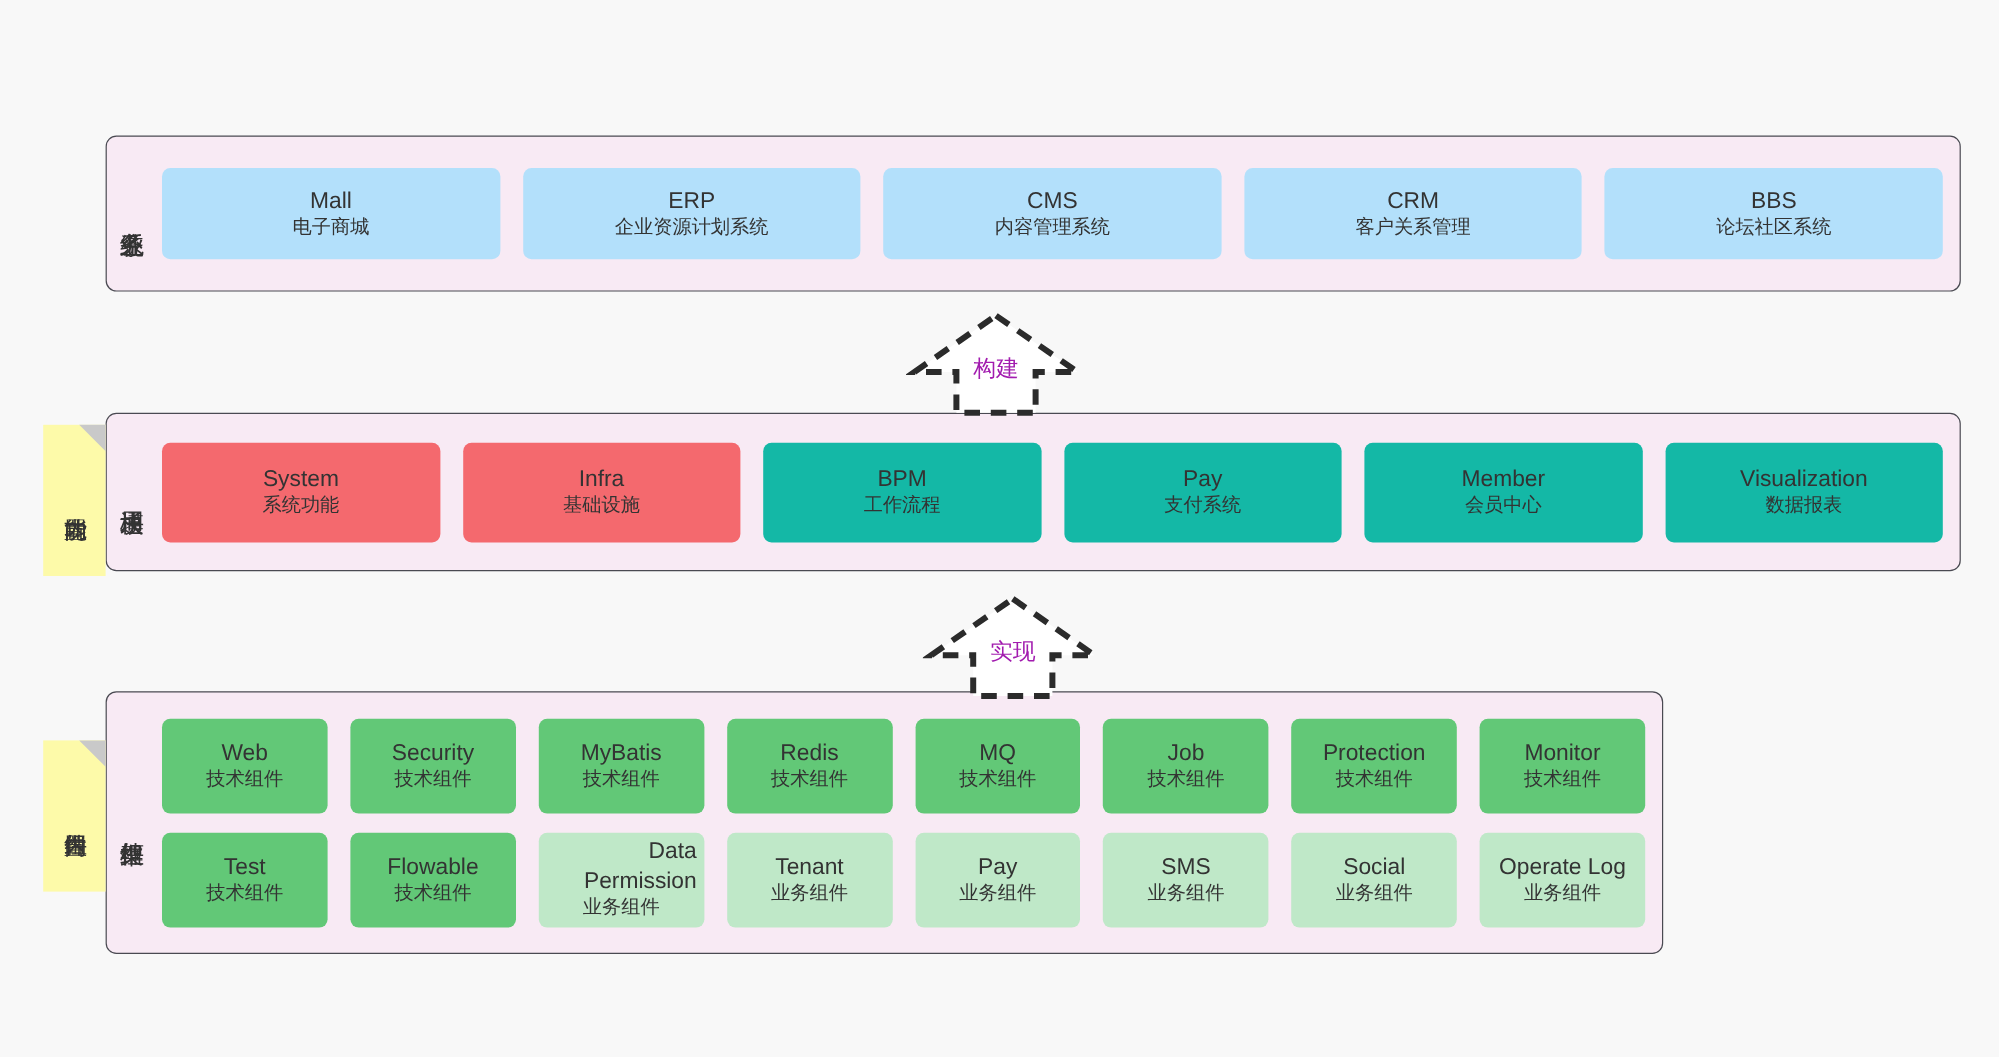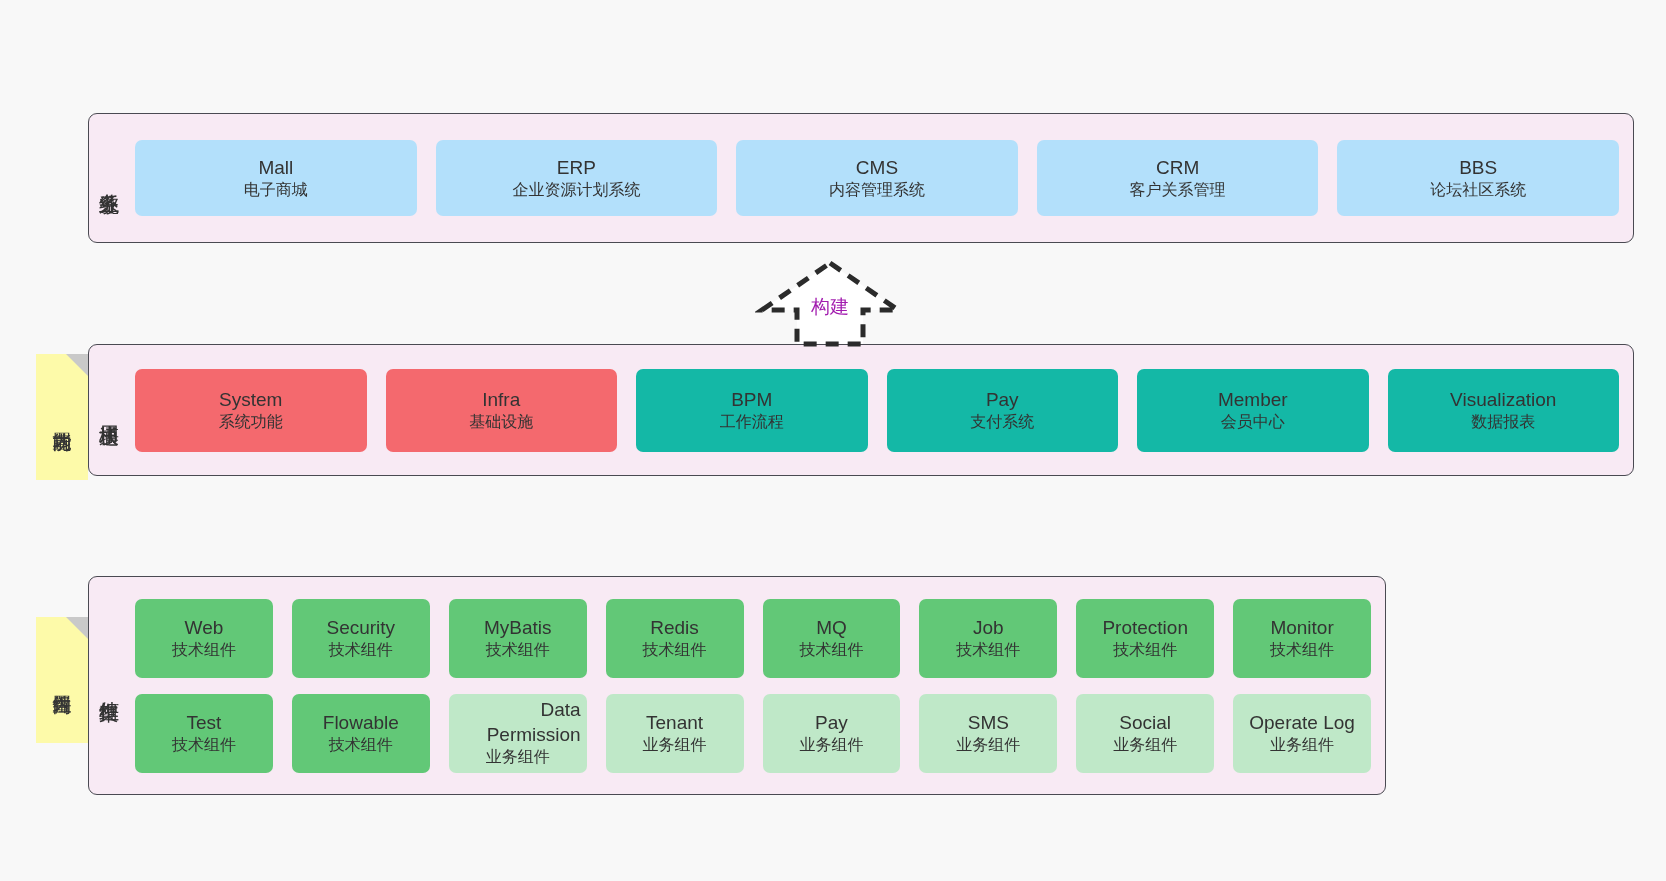--- a/index.html
+++ b/index.html
@@ -209,20 +209,26 @@
           <span class="sub">会员中心</span>
         </div>
         <div class="card c-pink h-mod">
           <span>Visualization</span>
           <span class="sub">数据报表</span>
         </div>
       </div>
     </div>
   </div>
 
+  <div class="arrow-wrap" style="left:769px; top:494px; width:150px; height:90px;">
+    <svg width="150" height="90" viewBox="0 0 150 90">
+      <path d="M 75 5 L 143 52 L 108 52 L 108 86 L 42 86 L 42 52 L 7 52 Z" fill="#ffffff" stroke="#2b2b2b" stroke-width="5" stroke-dasharray="13,9" stroke-linejoin="miter"></path>
+    </svg>
+    <div class="arrow-label" style="top:36px;">实现</div>
+  </div>
 
   <div class="sticky" style="left:36px; top:617px; height:126px;">
     <span class="fold"></span>
     <span>内置组件</span>
   </div>
 
   <div class="layer" id="layer-2" style="left:88px; top:576px; width:1298px; height:219px;">
     <div class="layer-title">框架组件</div>
     <div class="layer-body">
 

